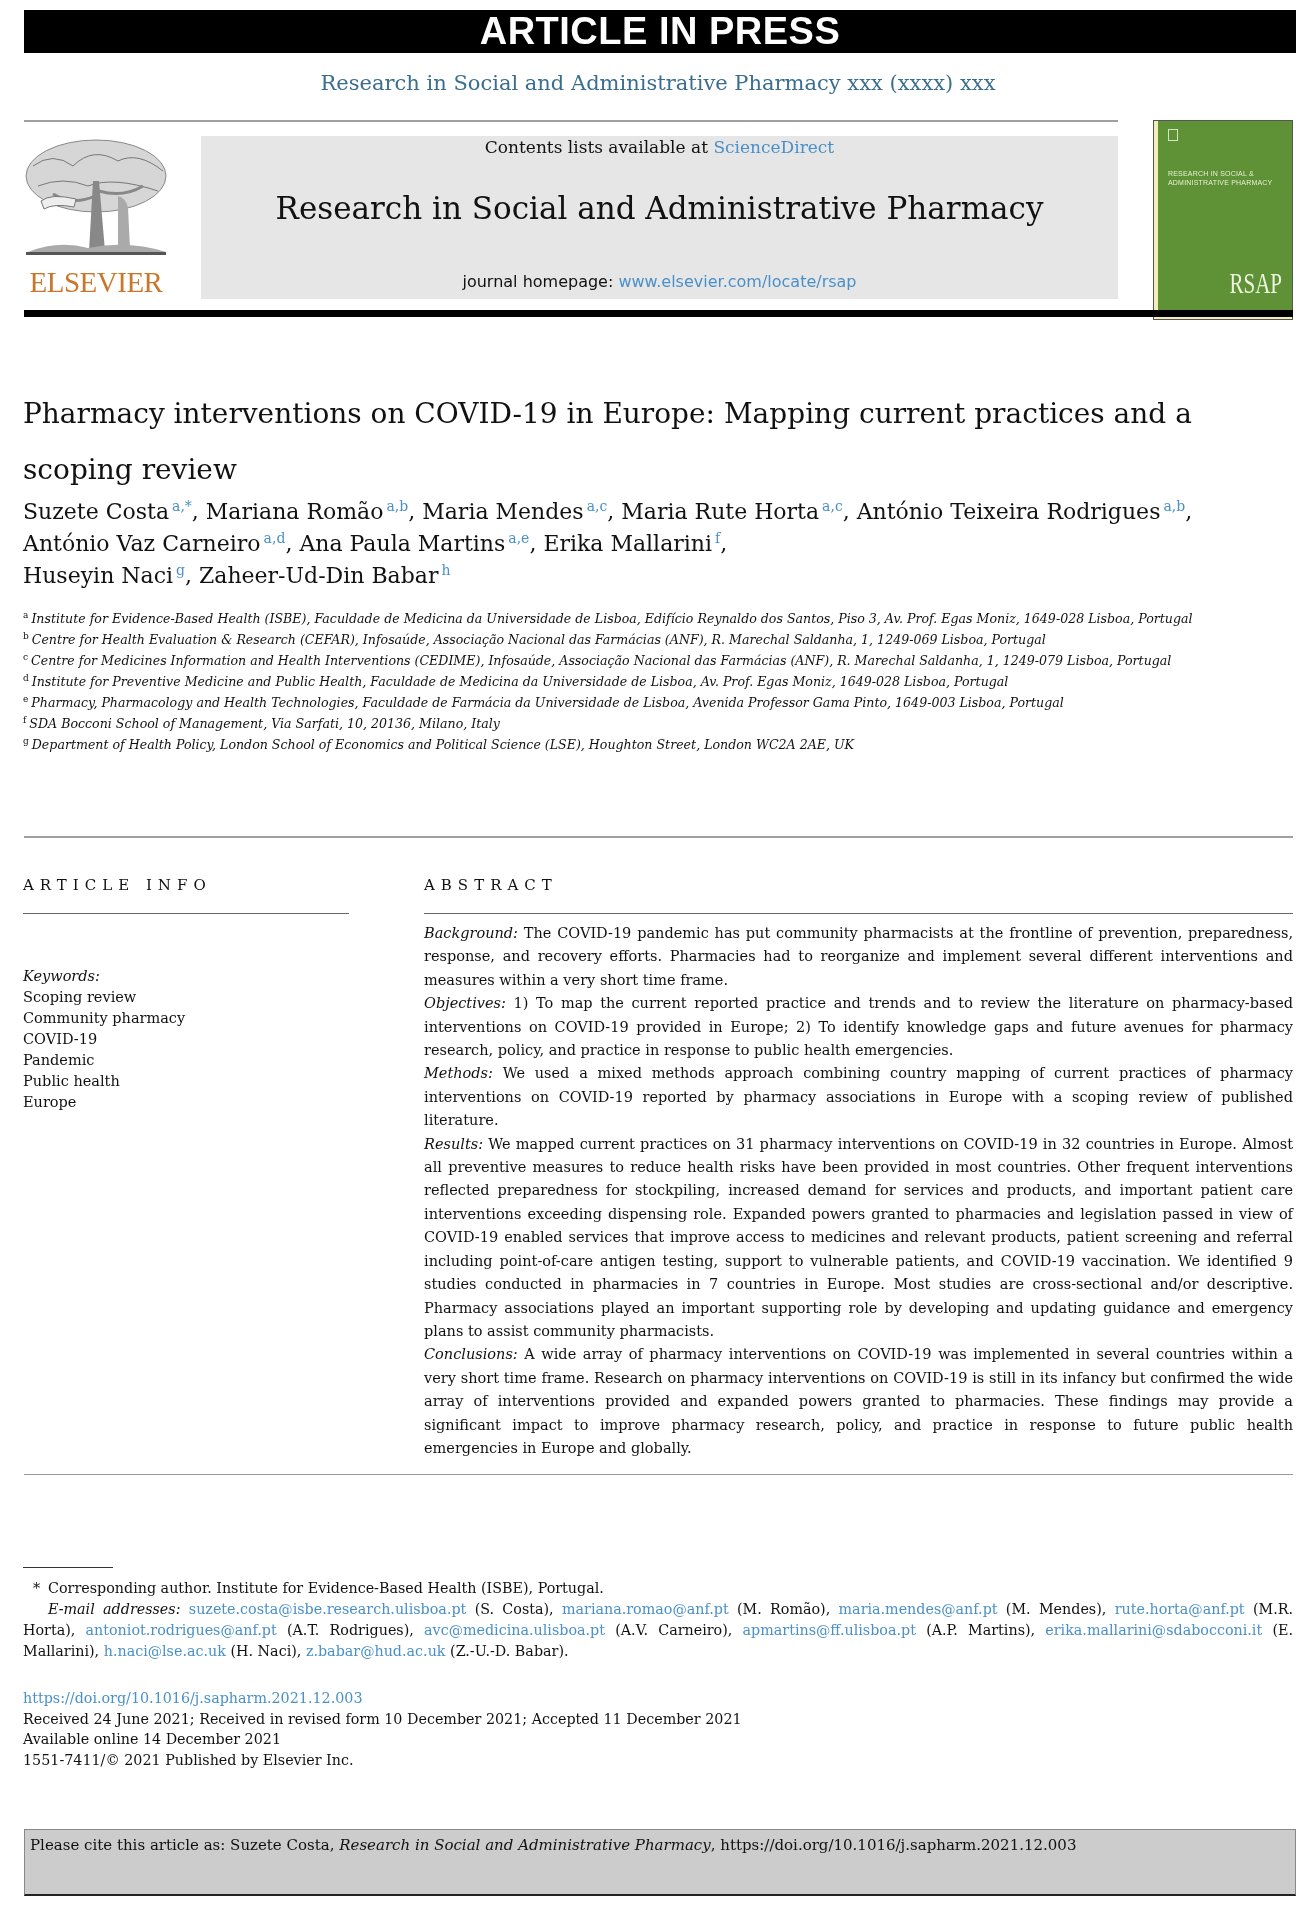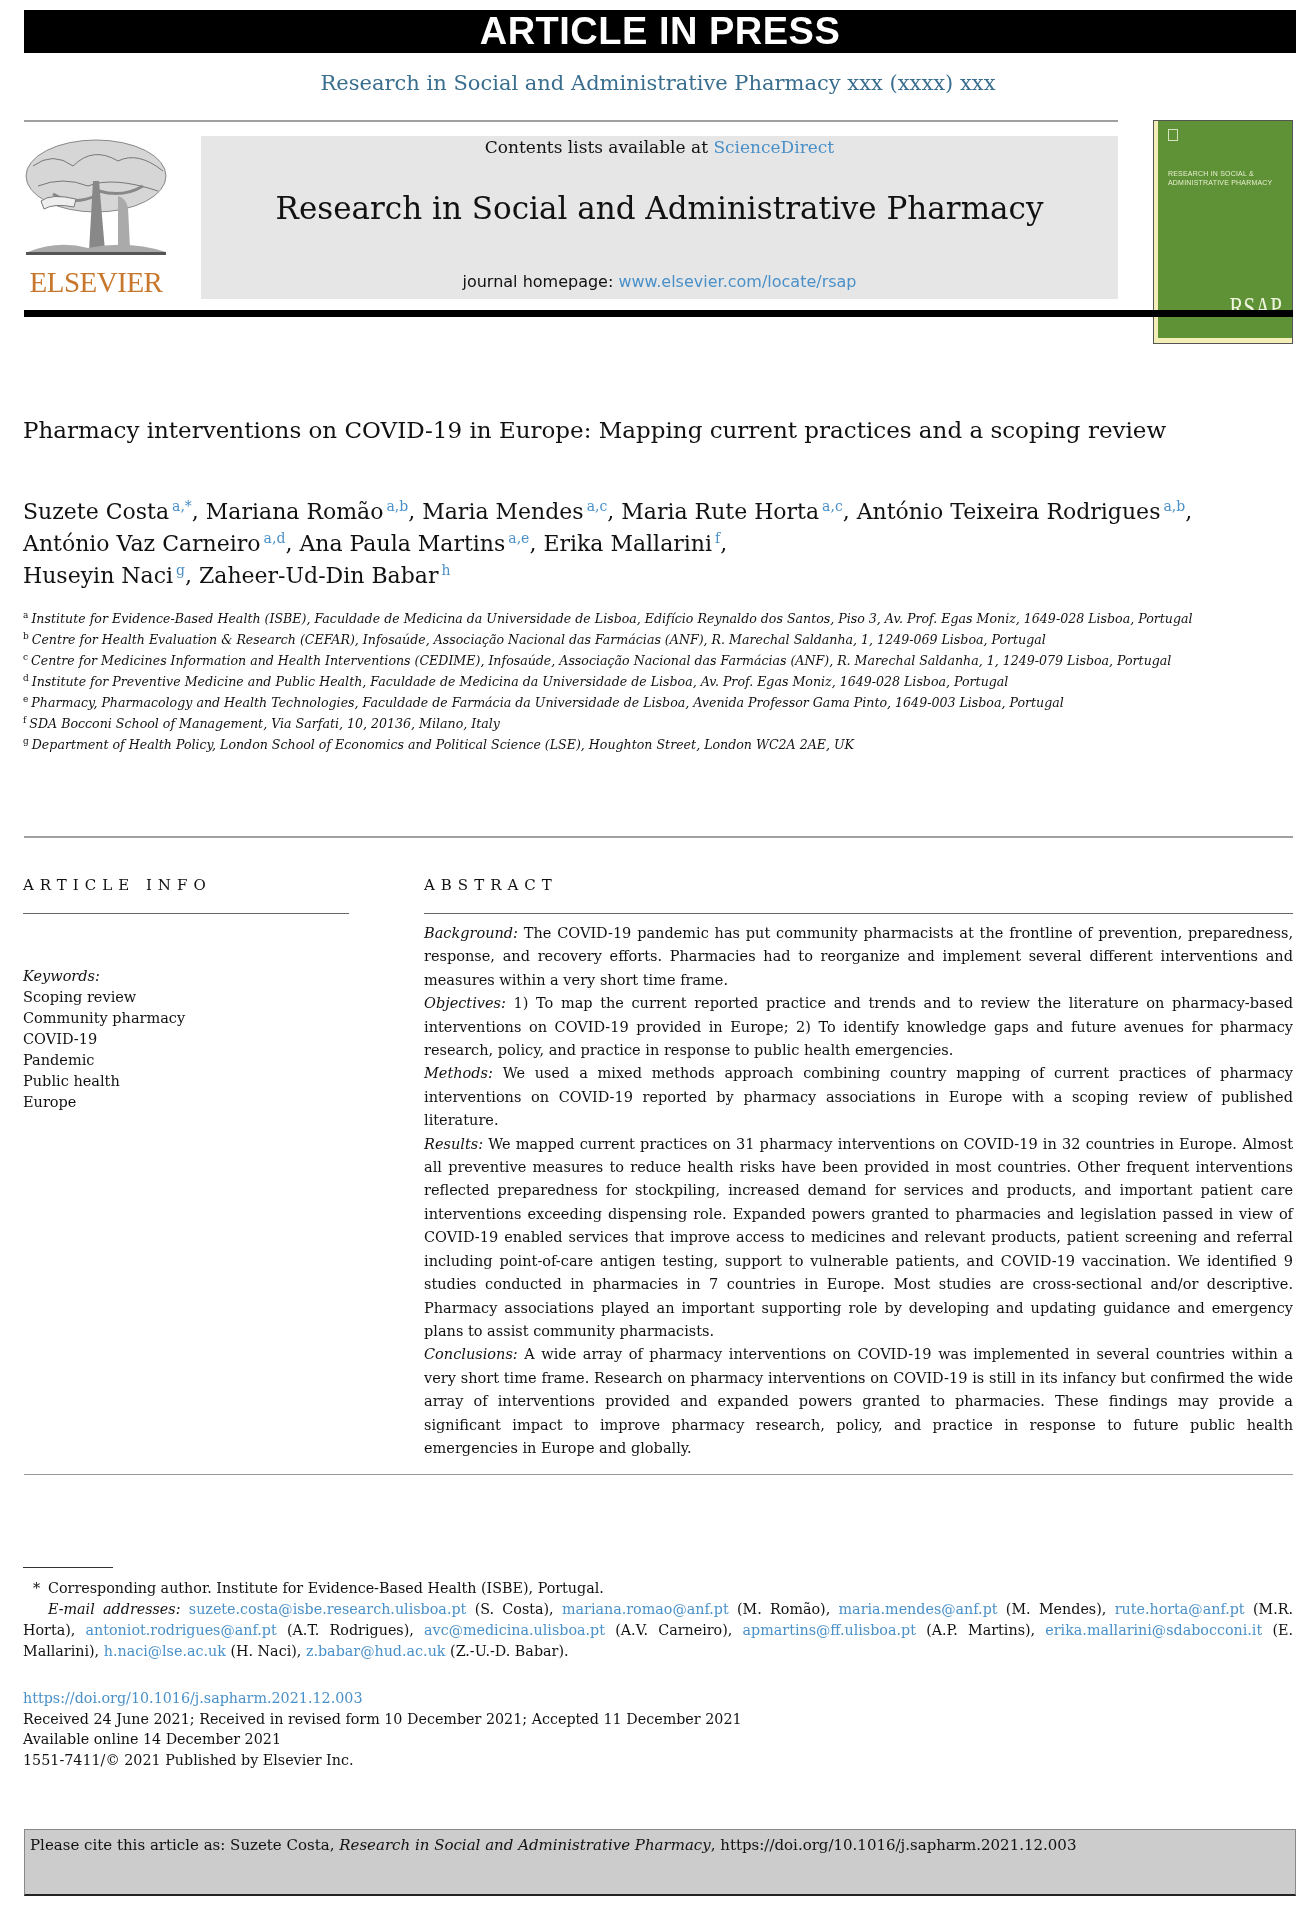--- a/index.html
+++ b/index.html
@@ -17,31 +17,31 @@
   #rule-thin { left: 24px; top: 120px; width: 1094px; height: 2px; background: #a0a0a0; }
   #logo-box { left: 23px; top: 136px; width: 146px; height: 160px; }
   #tree { position: absolute; left: 0; top: 0; width: 146px; height: 127px; }
   #elsevier-word { position: absolute; left: 0; top: 130px; width: 146px; text-align: center;
         font-family: "Liberation Serif", serif; font-size: 29px; color: #c8782c; letter-spacing: -0.5px; }
   #banner { left: 201px; top: 136px; width: 917px; height: 163px; background: #e6e6e6; text-align: center; }
   #contents { position: absolute; top: 0; left: 0; width: 100%; font-size: 17px; line-height: 22px; }
   #jtitle { position: absolute; top: 52px; left: 0; width: 100%; font-size: 31px; line-height: 40px; color: #111; }
   #homepage { position: absolute; top: 135px; left: 0; width: 100%;
         font-family: "DejaVu Sans", "Liberation Sans", sans-serif; font-size: 16px; line-height: 22px; }
-  #cover { left: 1153px; top: 120px; width: 140px; height: 224px; background: #f3eeb8; border: 1px solid #555; }
+  #cover { left: 1153px; top: 120px; width: 140px; height: 200px; background: #f3eeb8; border: 1px solid #555; }
   #cover-inner { position: absolute; left: 4px; top: 0; right: 0; bottom: 5px; background: #5f9136; }
   #cover-title { position: absolute; left: 10px; top: 48px; width: 120px; color: #e8f0d0;
         font-family: "Liberation Sans", sans-serif; font-size: 7px; line-height: 9px; letter-spacing: 0.2px; }
   #cover-abbr { position: absolute; right: 10px; bottom: 14px; color: #eef4dd;
         font-family: "Liberation Serif", serif; font-size: 30px; transform: scaleX(0.7); transform-origin: right; }
   #cover-mark { position: absolute; left: 10px; top: 8px; width: 10px; height: 12px; border: 1px solid #d8e4c0; }
   #rule-thick { left: 24px; top: 310px; width: 1269px; height: 7px; background: #000; }
 
   
-  #title { left: 23px; top: 386px; width: 1200px; font-size: 23px; line-height: 40px; color: #111; margin-top: 24px; }
+  #title { left: 23px; top: 386px; width: 1200px; font-size: 28px; line-height: 56px; color: #111; }
   #authors { left: 23px; top: 496px; width: 1200px; font-size: 22px; line-height: 32px; color: #111; }
   #authors sup { color: #4a90c8; font-size: 14px; vertical-align: 8px; line-height: 0; margin-left: 3px; }
 
   #affils { left: 23px; top: 608px; width: 1270px; font-size: 12.6px; line-height: 21px; font-style: italic; color: #111; }
   #affils sup { font-style: normal; font-size: 9px; vertical-align: 5px; line-height: 0; margin-right: 3px; }
   #rule-mid { left: 24px; top: 836px; width: 1269px; height: 2px; background: #a0a0a0; }
 
   
   .sec-head { font-size: 15px; letter-spacing: 6px; color: #111; }
   #ai-head { left: 23px; top: 876px; }

